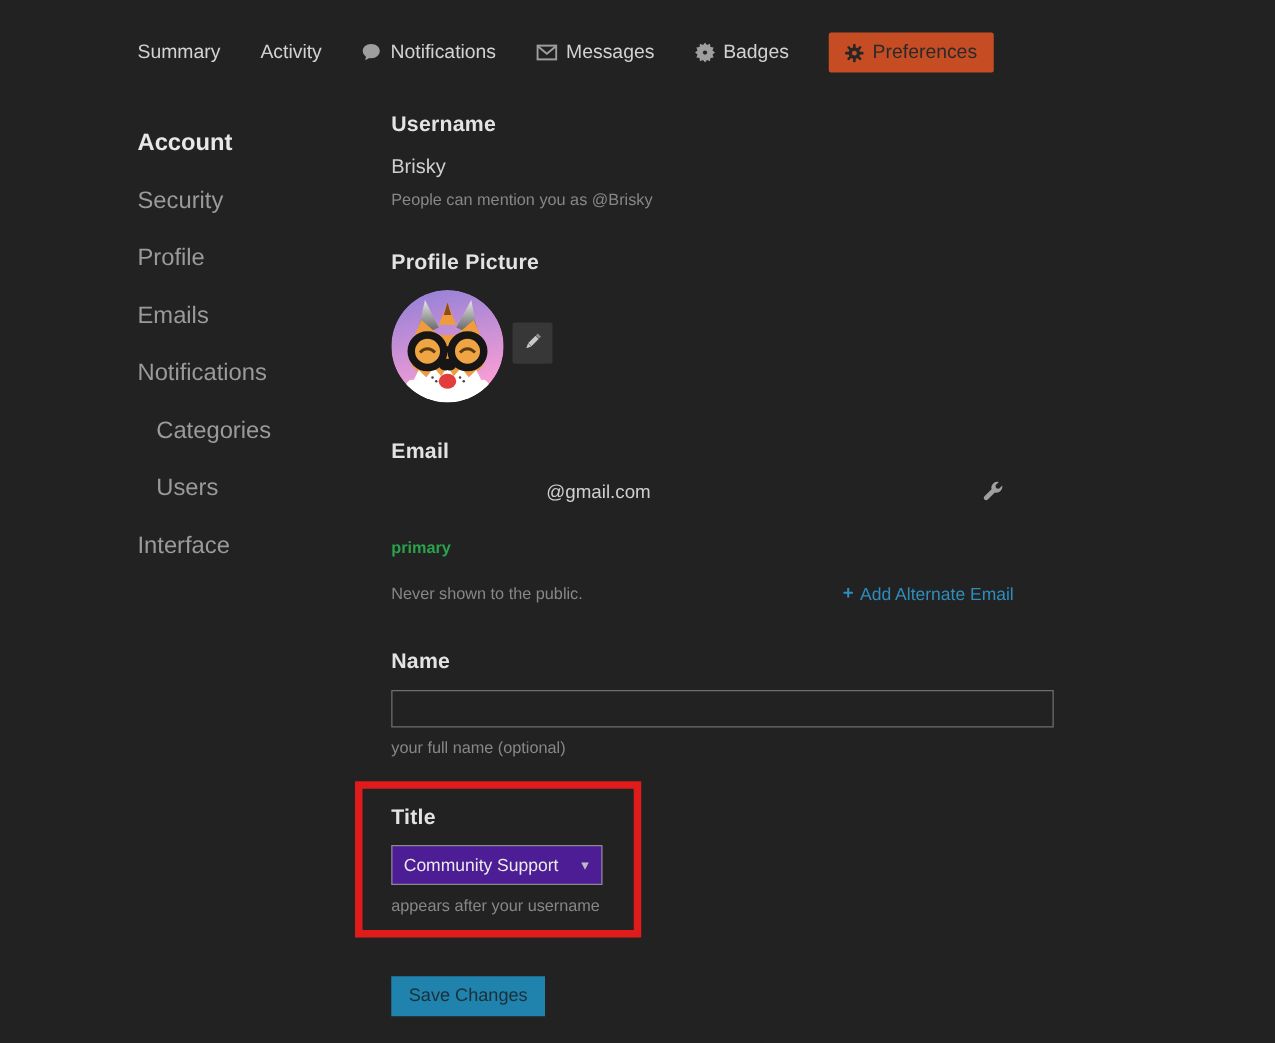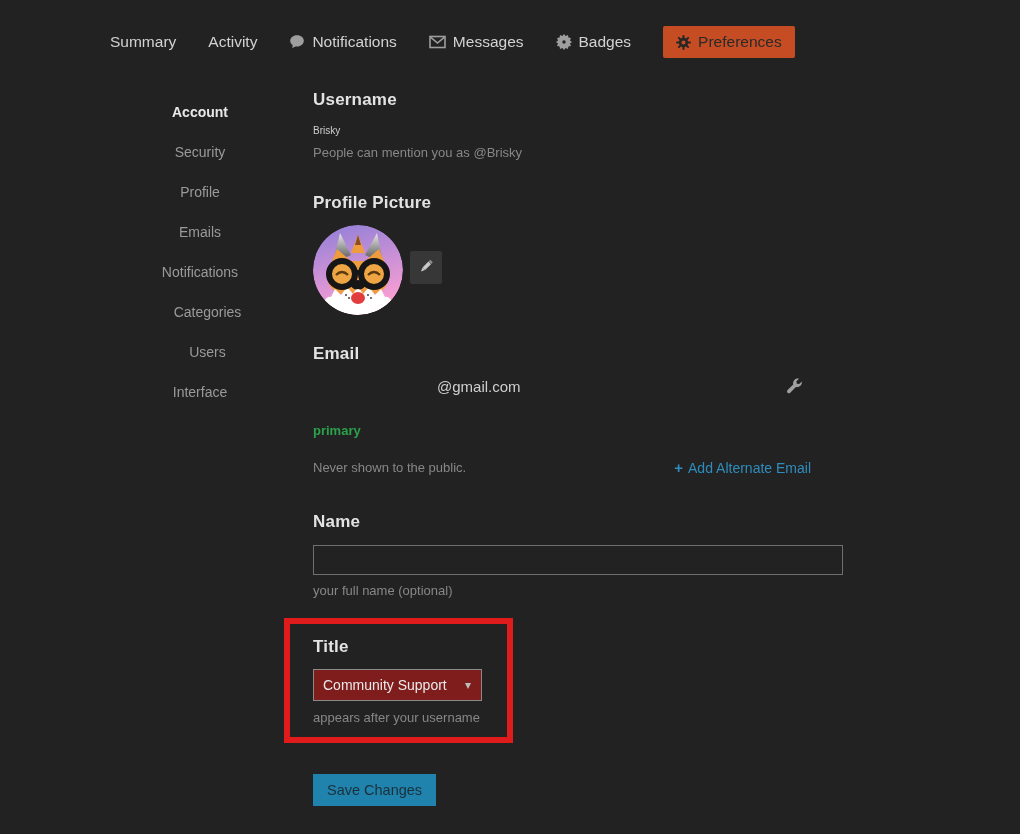--- a/index.html
+++ b/index.html
@@ -25,35 +25,35 @@
   }
   .nav-item .nav-ico { display:flex; align-items:center; }
   .nav-item.active {
     background:#c64d23; color:#2a2a2a;
     padding:7px 13px; margin-right:0; border-radius:2px;
   }
 
   
   .sidebar { position:absolute; left:110px; top:104px; width:180px; }
   .side-item {
-    font-size:14px; color:#9a9a9a; margin-bottom:24px;
-    cursor:pointer; white-space:nowrap;text-align:center;
+    font-size:19px; color:#9a9a9a; margin-bottom:24px;
+    cursor:pointer; white-space:nowrap;
   }
   .side-item.active { color:#e8e8e8; font-weight:bold; }
   .side-item.indent { padding-left:15px; }
 
   
   .main { position:absolute; left:313px; top:84px; width:530px; }
   h3.sec-heading {
     font-size:17px; font-weight:bold; color:#e3e3e3; letter-spacing:.2px;
   }
   .muted { color:#878787; font-size:13px; }
 
   .sec-username h3 { margin-top:6px; }
-  .username-value { font-size:10px; color:#cfcfcf; margin-top:15px; }
+  .username-value { font-size:16px; color:#cfcfcf; margin-top:15px; }
   .username-help { margin-top:9px; }
 
   .sec-avatar { margin-top:33px; }
   .avatar-row { display:flex; align-items:flex-start; margin-top:12px; }
   .avatar-wrap { width:90px; height:90px; border-radius:50%; overflow:hidden; cursor:pointer; }
   .edit-btn {
     width:32px; height:33px; background:#373737; border:none; border-radius:2px;
     margin-left:7px; margin-top:26px; display:flex; align-items:center; justify-content:center;
     cursor:pointer;
   }
@@ -77,21 +77,21 @@
   .name-help { margin-top:8px; }
 
   .red-annotation {
     margin-top:20px; margin-left:-29px;
     width:229px;
     border:6px solid #e01b1b;
     padding:13px 0 12px 23px;
   }
   .title-dropdown {
     margin-top:12px; width:169px; height:32px;
-    border:1px solid #8a8a8a; background:#7f1d1d;
+    border:1px solid #8a8a8a; background:#4c1d95;
     display:flex; align-items:center; justify-content:space-between;
     padding:0 10px 0 9px; cursor:pointer;
   }
   .title-dropdown .dd-label { font-size:14px; color:#eaeaea; white-space:nowrap; }
   .title-dropdown .dd-caret { font-size:12px; color:#bdbdbd; }
   .title-help { margin-top:9px; }
 
   .save-btn {
     margin-top:31px; margin-left:0;
     background:#1f83ad; color:#1c2f3a; border:none; border-radius:0;

